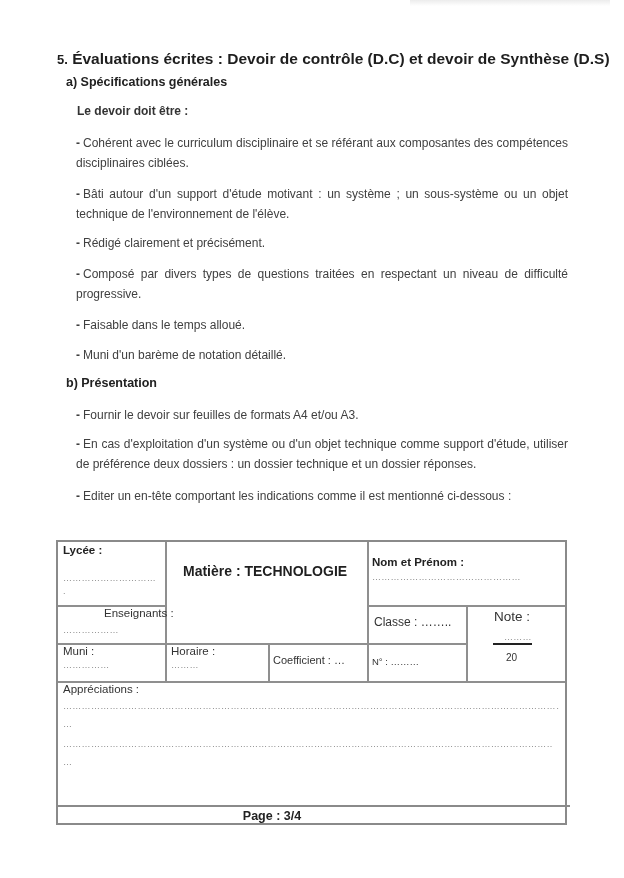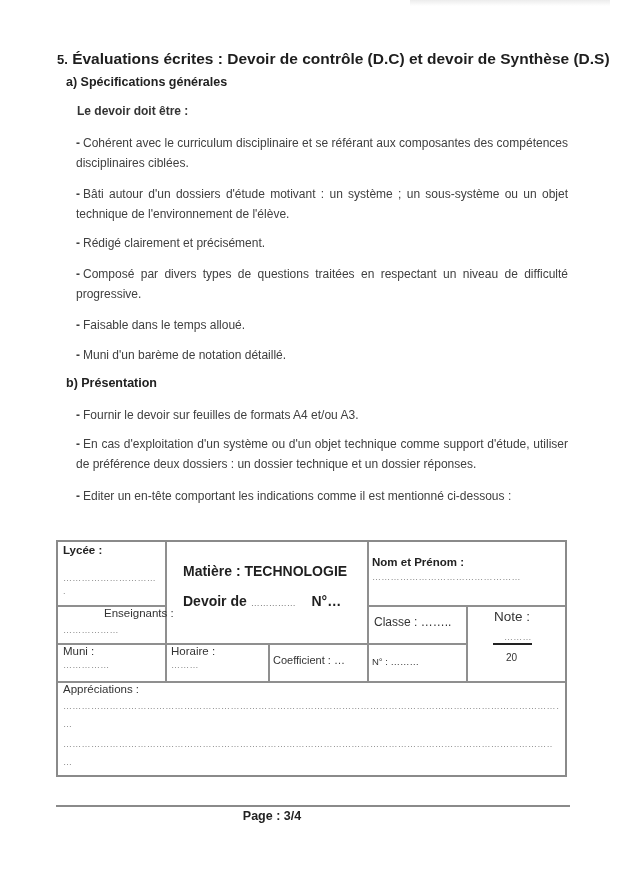--- a/index.html
+++ b/index.html
@@ -10,21 +10,21 @@
               background:linear-gradient(#ececec,#ffffff); }
   .h1 { left:57px; top:50px; font-size:15.5px; font-weight:bold; color:#1e1e1e; }
   .h1 .num { font-size:13px; }
   .h2 { font-size:12.5px; font-weight:bold; color:#222; }
   .p { font-size:12px; color:#333; }
   .bullet { font-size:12px; color:#404040; line-height:20px; }
   .bullet .dash { display:inline-block; width:7px; font-weight:bold; }
   .justify { text-align:justify; text-align-last:left; white-space:normal; }
 
   
-  .tbl { position:absolute; left:56px; top:540px; width:511px; height:237px;
+  .tbl { position:absolute; left:56px; top:540px; width:511px; height:285px;
          border:2px solid #8a8a8a; box-sizing:border-box; }
   .vl { position:absolute; width:1.5px; background:#8f8f8f; }
   .hl { position:absolute; height:1.5px; background:#8f8f8f; }
   .lbl { position:absolute; font-size:11.5px; color:#333; white-space:nowrap; }
   .dots { position:absolute; font-size:9px; color:#888; letter-spacing:0.3px; white-space:nowrap; overflow:hidden; }
   .big { position:absolute; font-size:14px; font-weight:bold; color:#1f1f1f; white-space:nowrap; }
   .footer-line { position:absolute; left:56px; top:805px; width:514px; height:1.5px; background:#8a8a8a; }
   .footer { left:0; width:544px; top:809px; text-align:center; font-size:12.5px; font-weight:bold; color:#222; }
 </style>
 </head>
@@ -37,21 +37,21 @@
   <span>Évaluations écrites : Devoir de contrôle (D.C) et devoir de Synthèse (D.S)</span>
 </div>
 
 <div class="abs h2" style="left:66px; top:75px;">a) Spécifications générales</div>
 <div class="abs p" style="left:77px; top:104px;font-weight:bold;">Le devoir doit être :</div>
 
 <div class="abs bullet justify" style="left:76px; top:133px; width:492px;">
   <span class="dash">-</span><span>Cohérent avec le curriculum disciplinaire et se référant aux composantes des compétences disciplinaires ciblées.</span>
 </div>
 <div class="abs bullet justify" style="left:76px; top:184px; width:492px;">
-  <span class="dash">-</span><span>Bâti autour d'un dossiers d'étude motivant : un système ; un sous-système ou un objet technique de l'environnement de l'élève.</span>
+  <span class="dash">-</span><span>Bâti autour d'un support d'étude motivant : un système ; un sous-système ou un objet technique de l'environnement de l'élève.</span>
 </div>
 <div class="abs bullet" style="left:76px; top:233px;">
   <span class="dash">-</span><span>Rédigé clairement et précisément.</span>
 </div>
 <div class="abs bullet justify" style="left:76px; top:264px; width:492px;">
   <span class="dash">-</span><span>Composé par divers types de questions traitées en respectant un niveau de difficulté progressive.</span>
 </div>
 <div class="abs bullet" style="left:76px; top:315px;">
   <span class="dash">-</span><span>Faisable dans le temps alloué.</span>
 </div>
@@ -80,26 +80,20 @@
   <div class="hl" style="left:0; top:63px; width:107px;"></div>
   <div class="hl" style="left:309px; top:63px; width:198px;"></div>
   <div class="hl" style="left:0; top:101px; width:408px;"></div>
   <div class="hl" style="left:0; top:139px; width:507px;"></div>
 
   <div class="lbl" style="left:5px; top:2px; font-weight:bold; color:#222;">Lycée :</div>
   <div class="dots" style="left:5px; top:31px; width:98px;">…………………………</div>
   <div class="dots" style="left:5px; top:44px;">.</div>
 
   <div class="big" style="left:125px; top:21px;">Matière : TECHNOLOGIE</div>
-  <div class="big" style="left:125px; top:51px;">
-    <span>Devoir de</span>
-    <span style="font-size:9px; font-weight:normal; color:#777;">……………</span>
-    <span style="display:inline-block; width:8px;"></span>
-    <span>N°…</span>
-  </div>
 
   <div class="lbl" style="left:314px; top:14px; font-weight:bold; color:#222;">Nom et Prénom :</div>
   <div class="dots" style="left:314px; top:30px; width:188px;">…………………………………………</div>
 
   <div class="lbl" style="left:5px; top:65px;padding-left:41px;">Enseignants :</div>
   <div class="dots" style="left:5px; top:83px;">………………</div>
 
   <div class="lbl" style="left:316px; top:73px; font-size:12px;">Classe : ……..</div>
 
   <div class="lbl" style="left:436px; top:67px; font-size:13.5px;">Note :</div>

